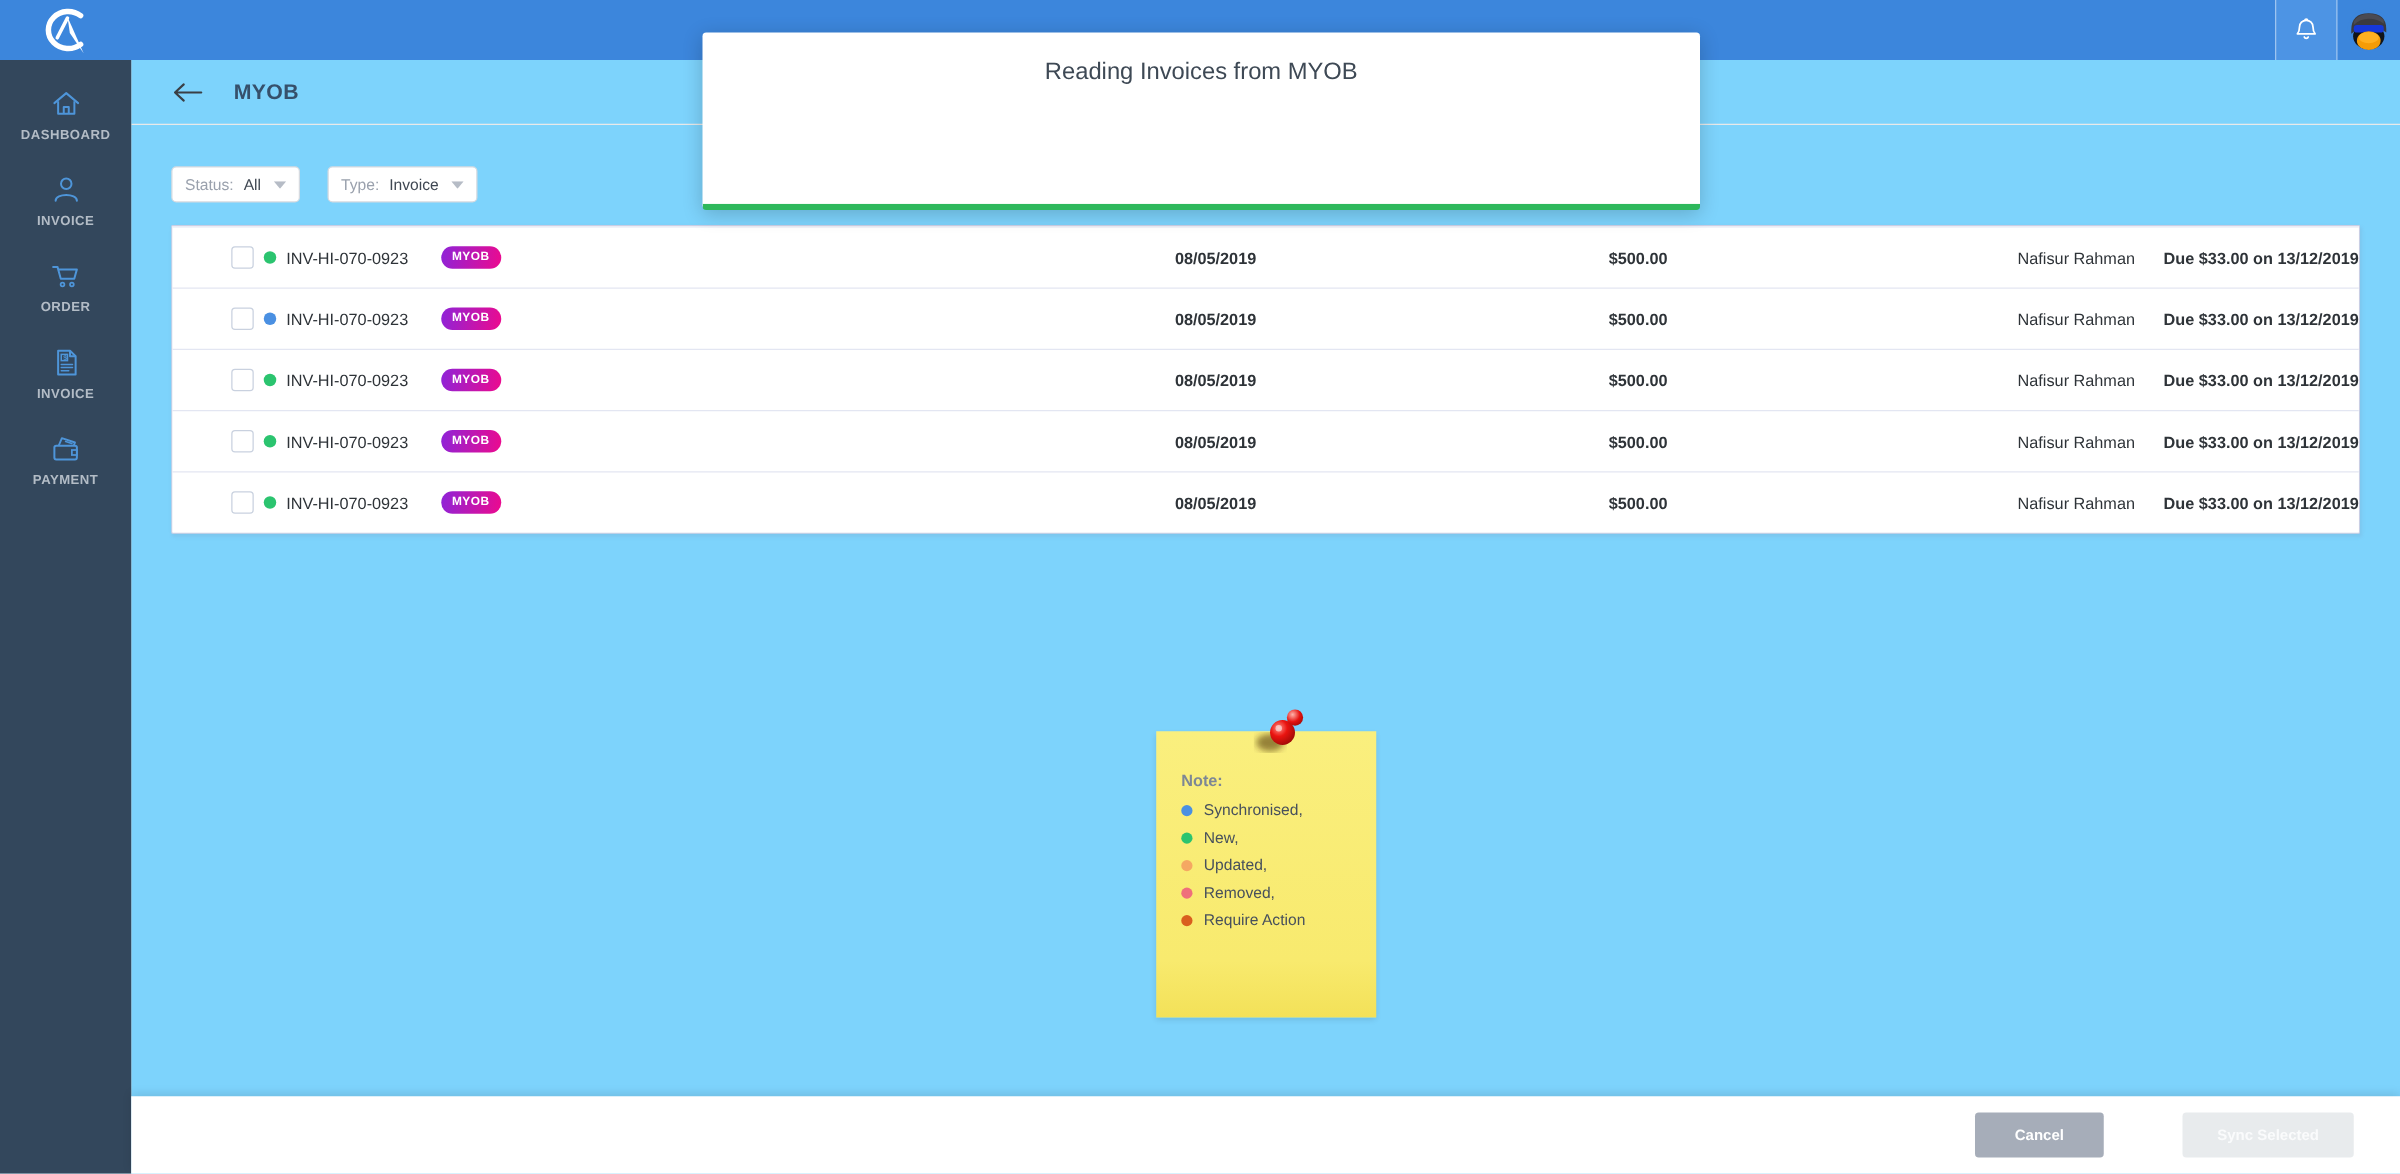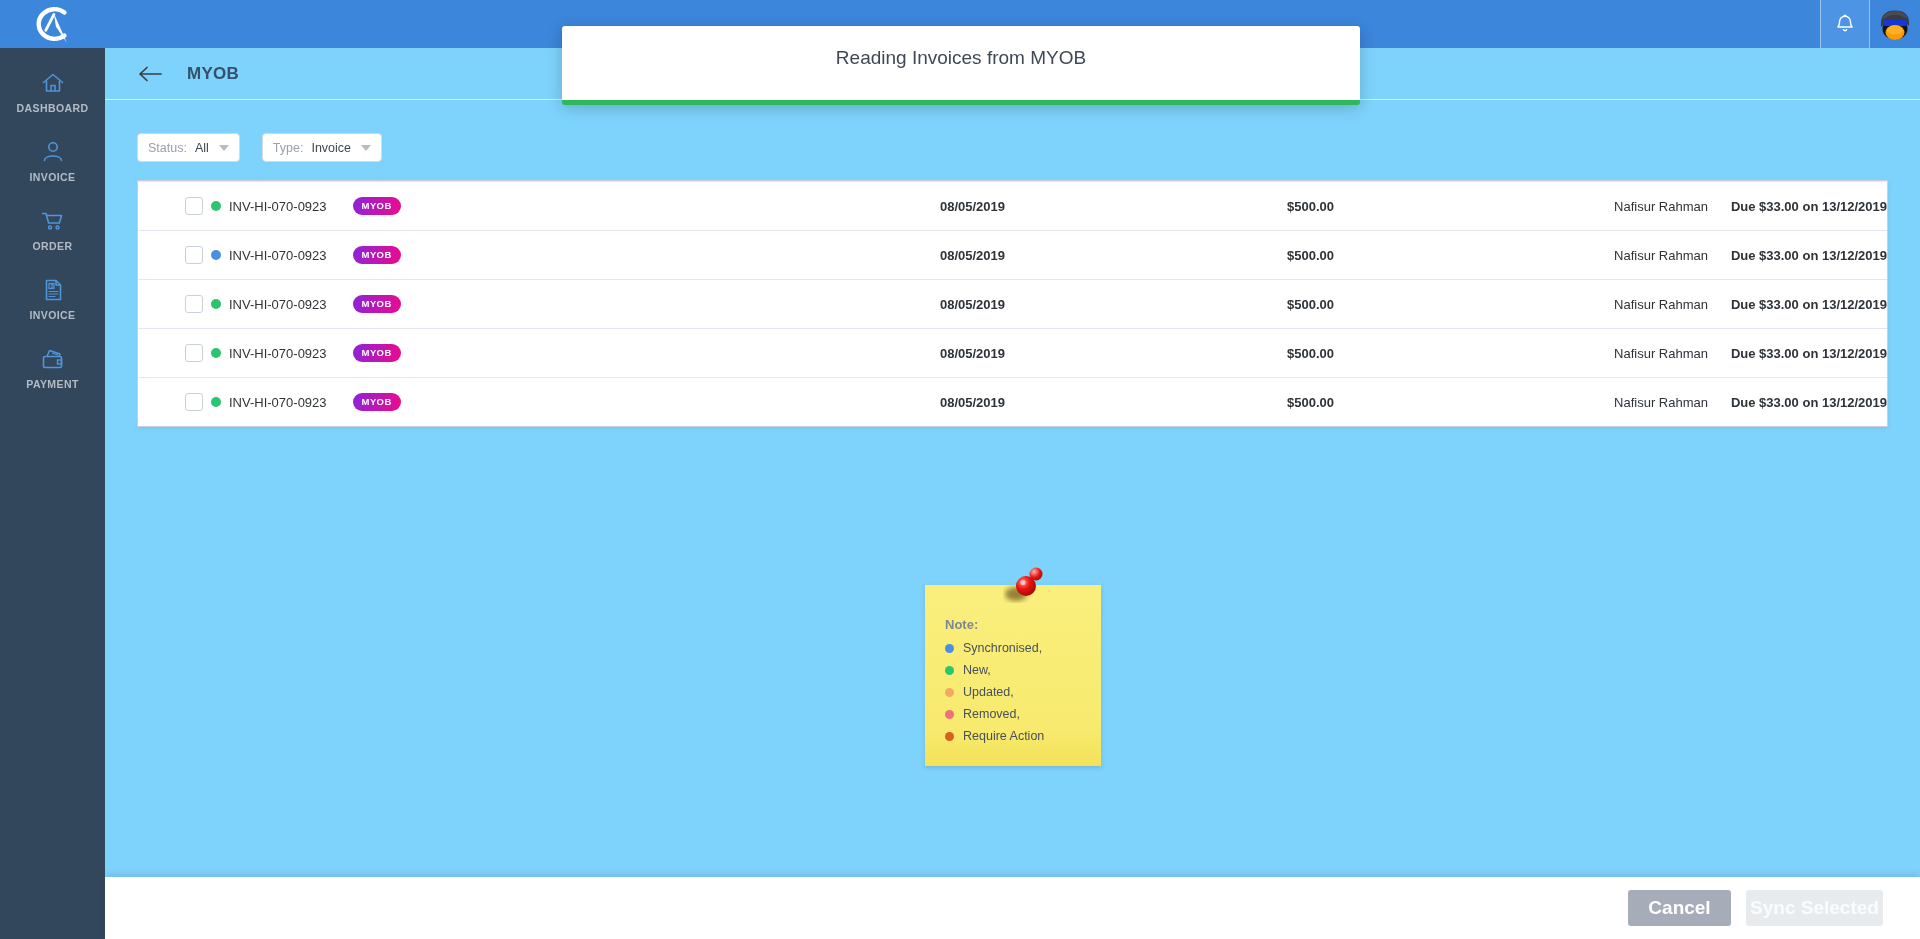--- a/index.html
+++ b/index.html
@@ -47,41 +47,41 @@
   .c1 { display:flex; align-items:center; padding-left:47px; }
   .checkbox { width:18px; height:18px; border:1.5px solid #C9D1DF; border-radius:3px; background:#fff; flex:0 0 auto; cursor:pointer; }
   .dot { width:10px; height:10px; border-radius:50%; margin-left:8px; flex:0 0 auto; }
   .rid { font-size:13px; color:#2E3338; margin-left:8px; }
   .badge { margin-left:26px; padding:3px 9px 4px; border-radius:9px; font-size:9.5px; font-weight:bold; letter-spacing:.4px;
            color:#fff; background:linear-gradient(100deg,#8E24D8 0%,#EC0A8E 100%); }
   .cell { font-size:13px; color:#2E3338; }
   .cell.semibold { font-weight:600; }
 
   
-  .toast { position:absolute; left:562px; top:26px; width:798px; height:79px; background:#fff; z-index:30;
+  .toast { position:absolute; left:562px; top:26px; width:798px; height:142px; background:#fff; z-index:30;
            border-radius:3px; border-bottom:5px solid #2EB85C; box-shadow:0 3px 16px rgba(0,0,0,.20); text-align:center; padding-top:21px; }
   .toast-title { font-size:19px; color:#3E4955; }
   .toast-row { margin-top:15px; display:flex; align-items:center; justify-content:center; gap:20px; }
   .toast-msg { font-size:13.5px; color:#4C5662; }
   .toast-link { font-size:13.5px; color:#3B7DDD; text-decoration:underline; cursor:pointer; }
   .spinner { width:22px; height:22px; }
 
   
-  .note { position:absolute; left:925px; top:585px; width:176px; height:181px;
+  .note { position:absolute; left:925px; top:585px; width:176px; height:229px;
           background:linear-gradient(180deg,#FAEF7E 0%,#F8EA6E 80%,#F3E158 100%); box-shadow:0 2px 5px rgba(0,0,0,.12); padding:32px 0 0 20px; }
   .note-title { font-size:13px; font-weight:bold; color:#7D8795; margin-bottom:9px; }
   .note-item { display:flex; align-items:center; gap:9px; margin-bottom:8px; }
   .note-dot { width:9px; height:9px; border-radius:50%; flex:0 0 auto; }
   .note-label { font-size:12.5px; color:#47505C; }
   .pin { position:absolute; left:78px; top:-20px; width:52px; height:44px; }
 
   
   .footer { position:absolute; left:105px; right:0; bottom:0; height:62px; background:#fff; z-index:15;
             box-shadow:0 -3px 7px rgba(0,0,0,.10); display:flex; align-items:center; justify-content:flex-end; gap:15px; padding-right:37px; }
-  .btn { height:36px; border:none; border-radius:3px; font-family:"Liberation Sans",sans-serif; font-size:19px; font-weight:bold; cursor:pointer; }
+  .btn { height:36px; border:none; border-radius:3px; font-family:"Liberation Sans",sans-serif; font-size:12px; font-weight:bold; cursor:pointer;margin-left:48px; }
   .btn-cancel { width:103px; background:#A6ADB9; color:#FFFFFF; }
   .btn-sync { width:137px; background:#E8EBED; color:#FAFBFC; }
 </style>
 </head>
 <body>
 
 <div class="topbar">
   <div class="logo-wrap">
     <svg class="s-icon" style="width:44px;height:40px" viewBox="0 0 46 40">
       <path d="M35 8 A16.5 15.5 0 1 0 35 32" fill="none" stroke="#fff" stroke-width="4.6" stroke-linecap="round"></path>

